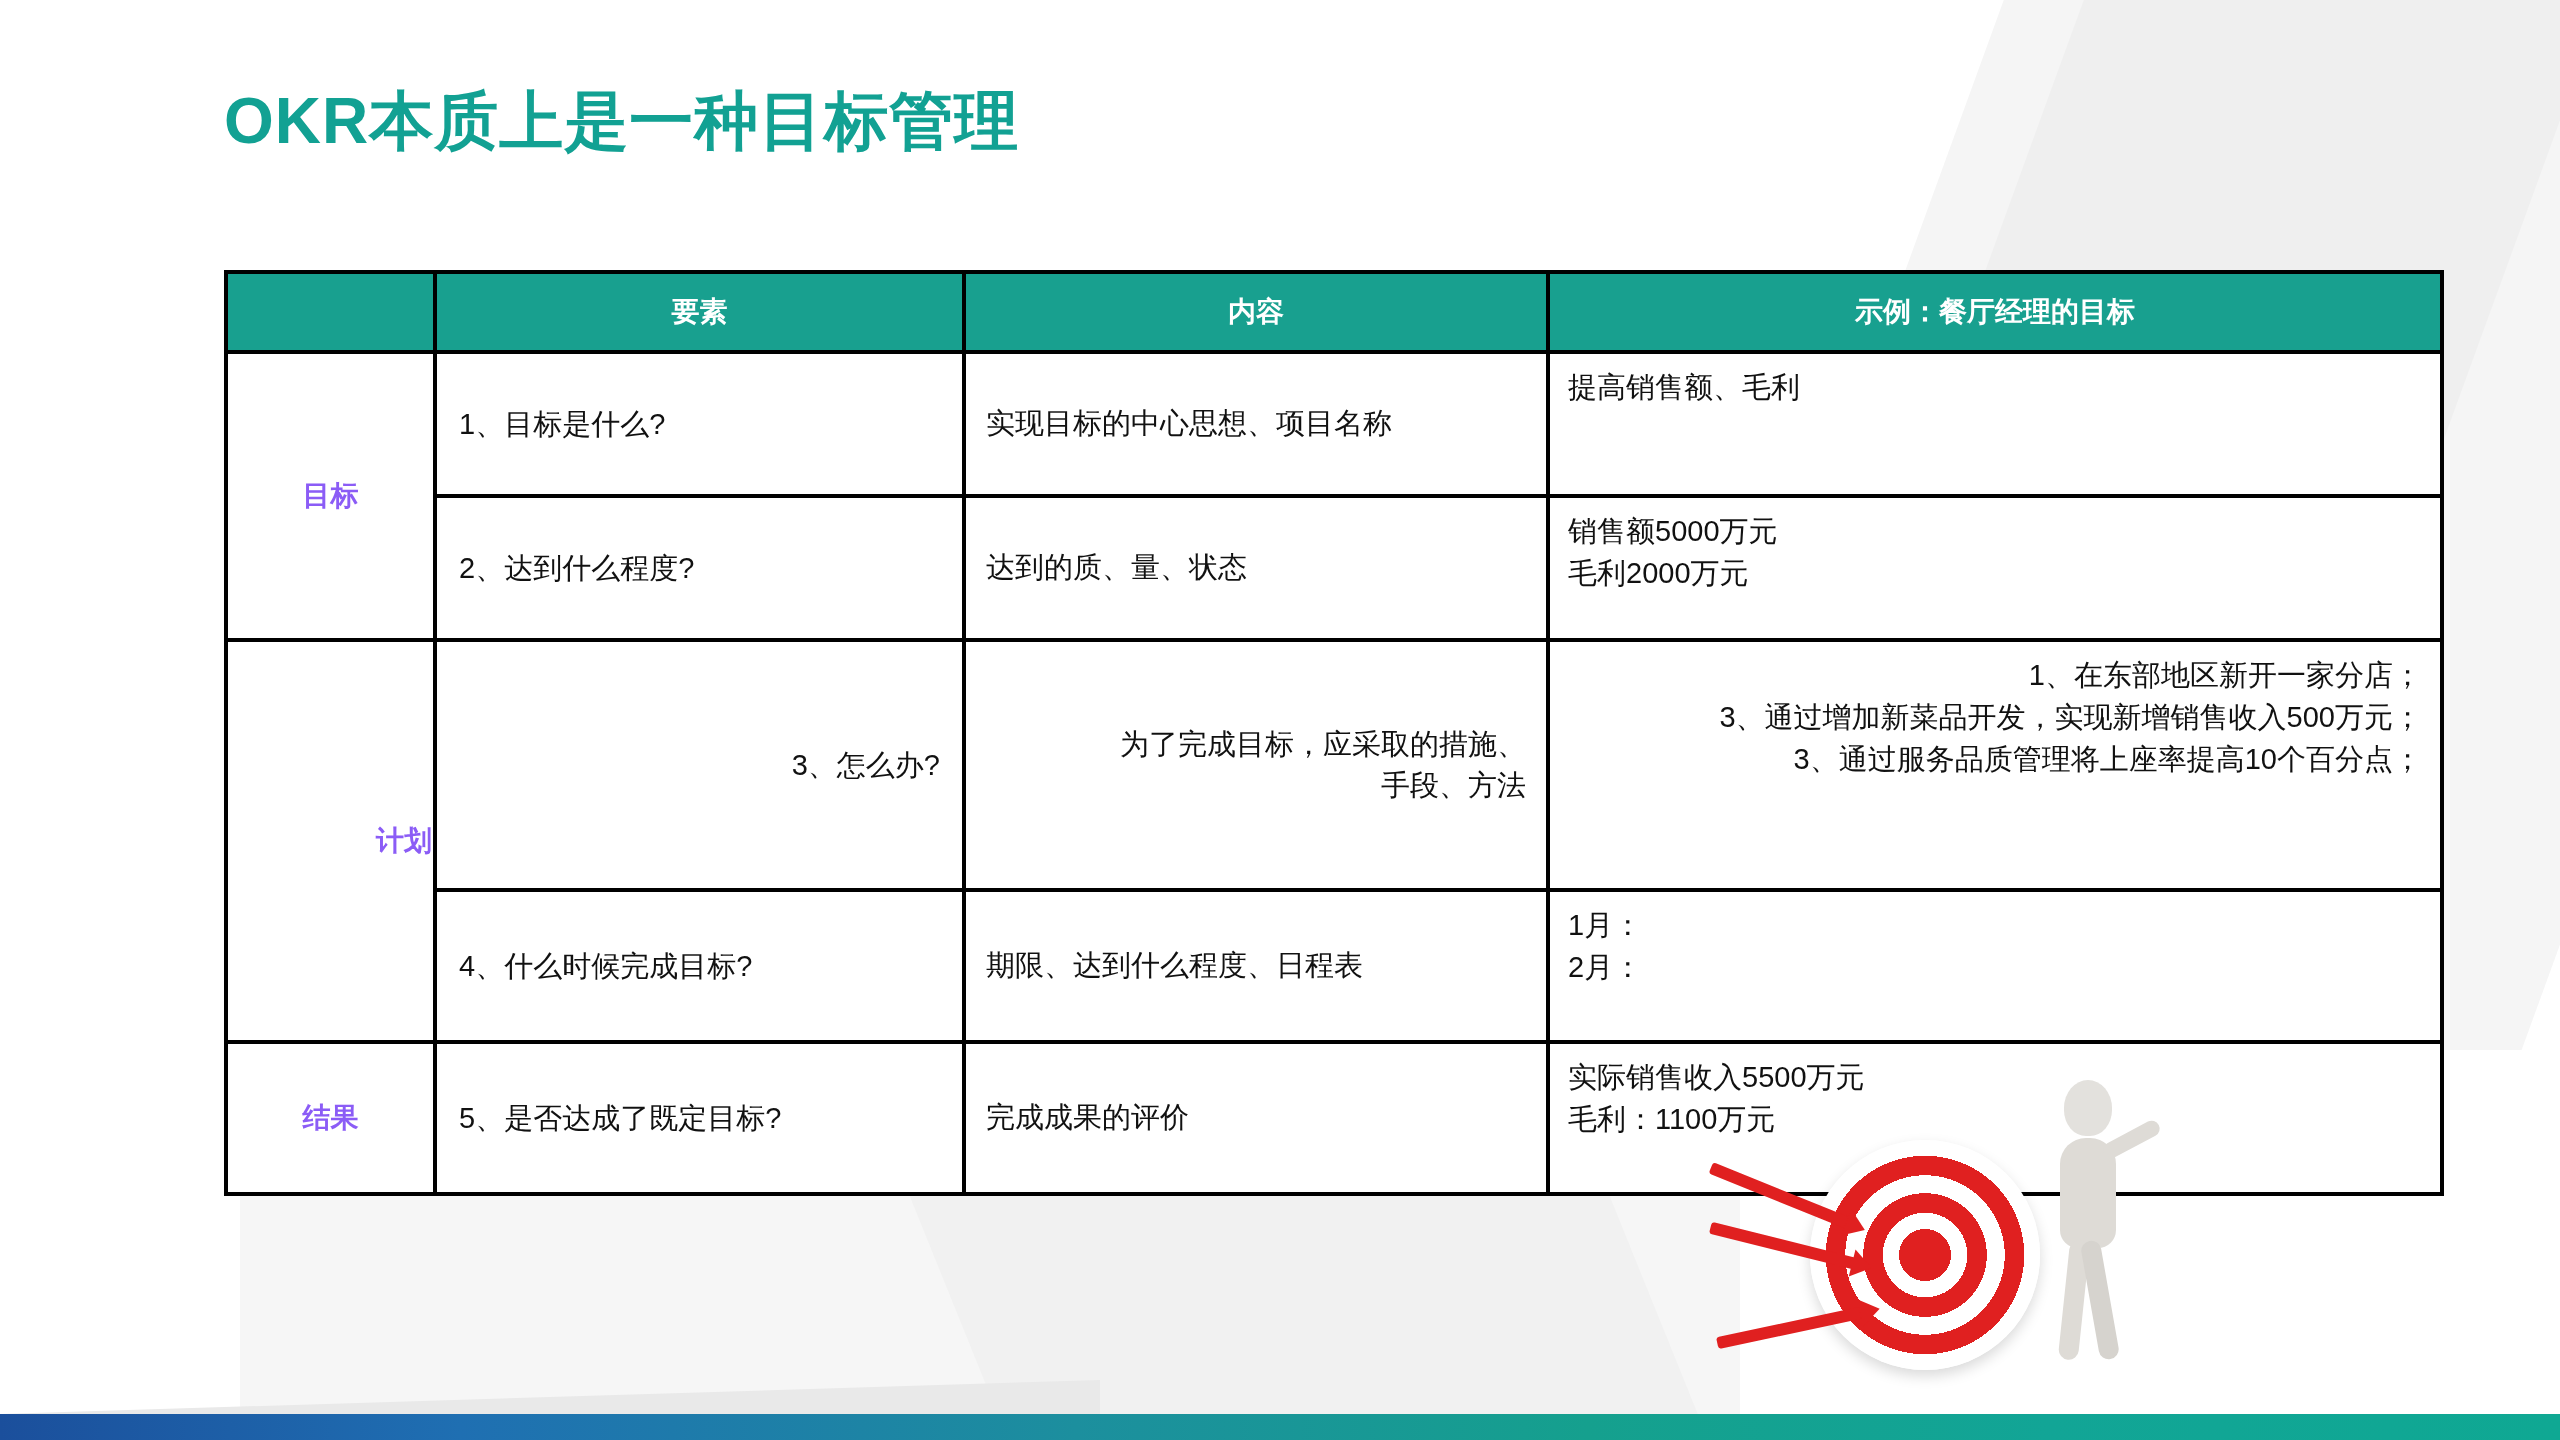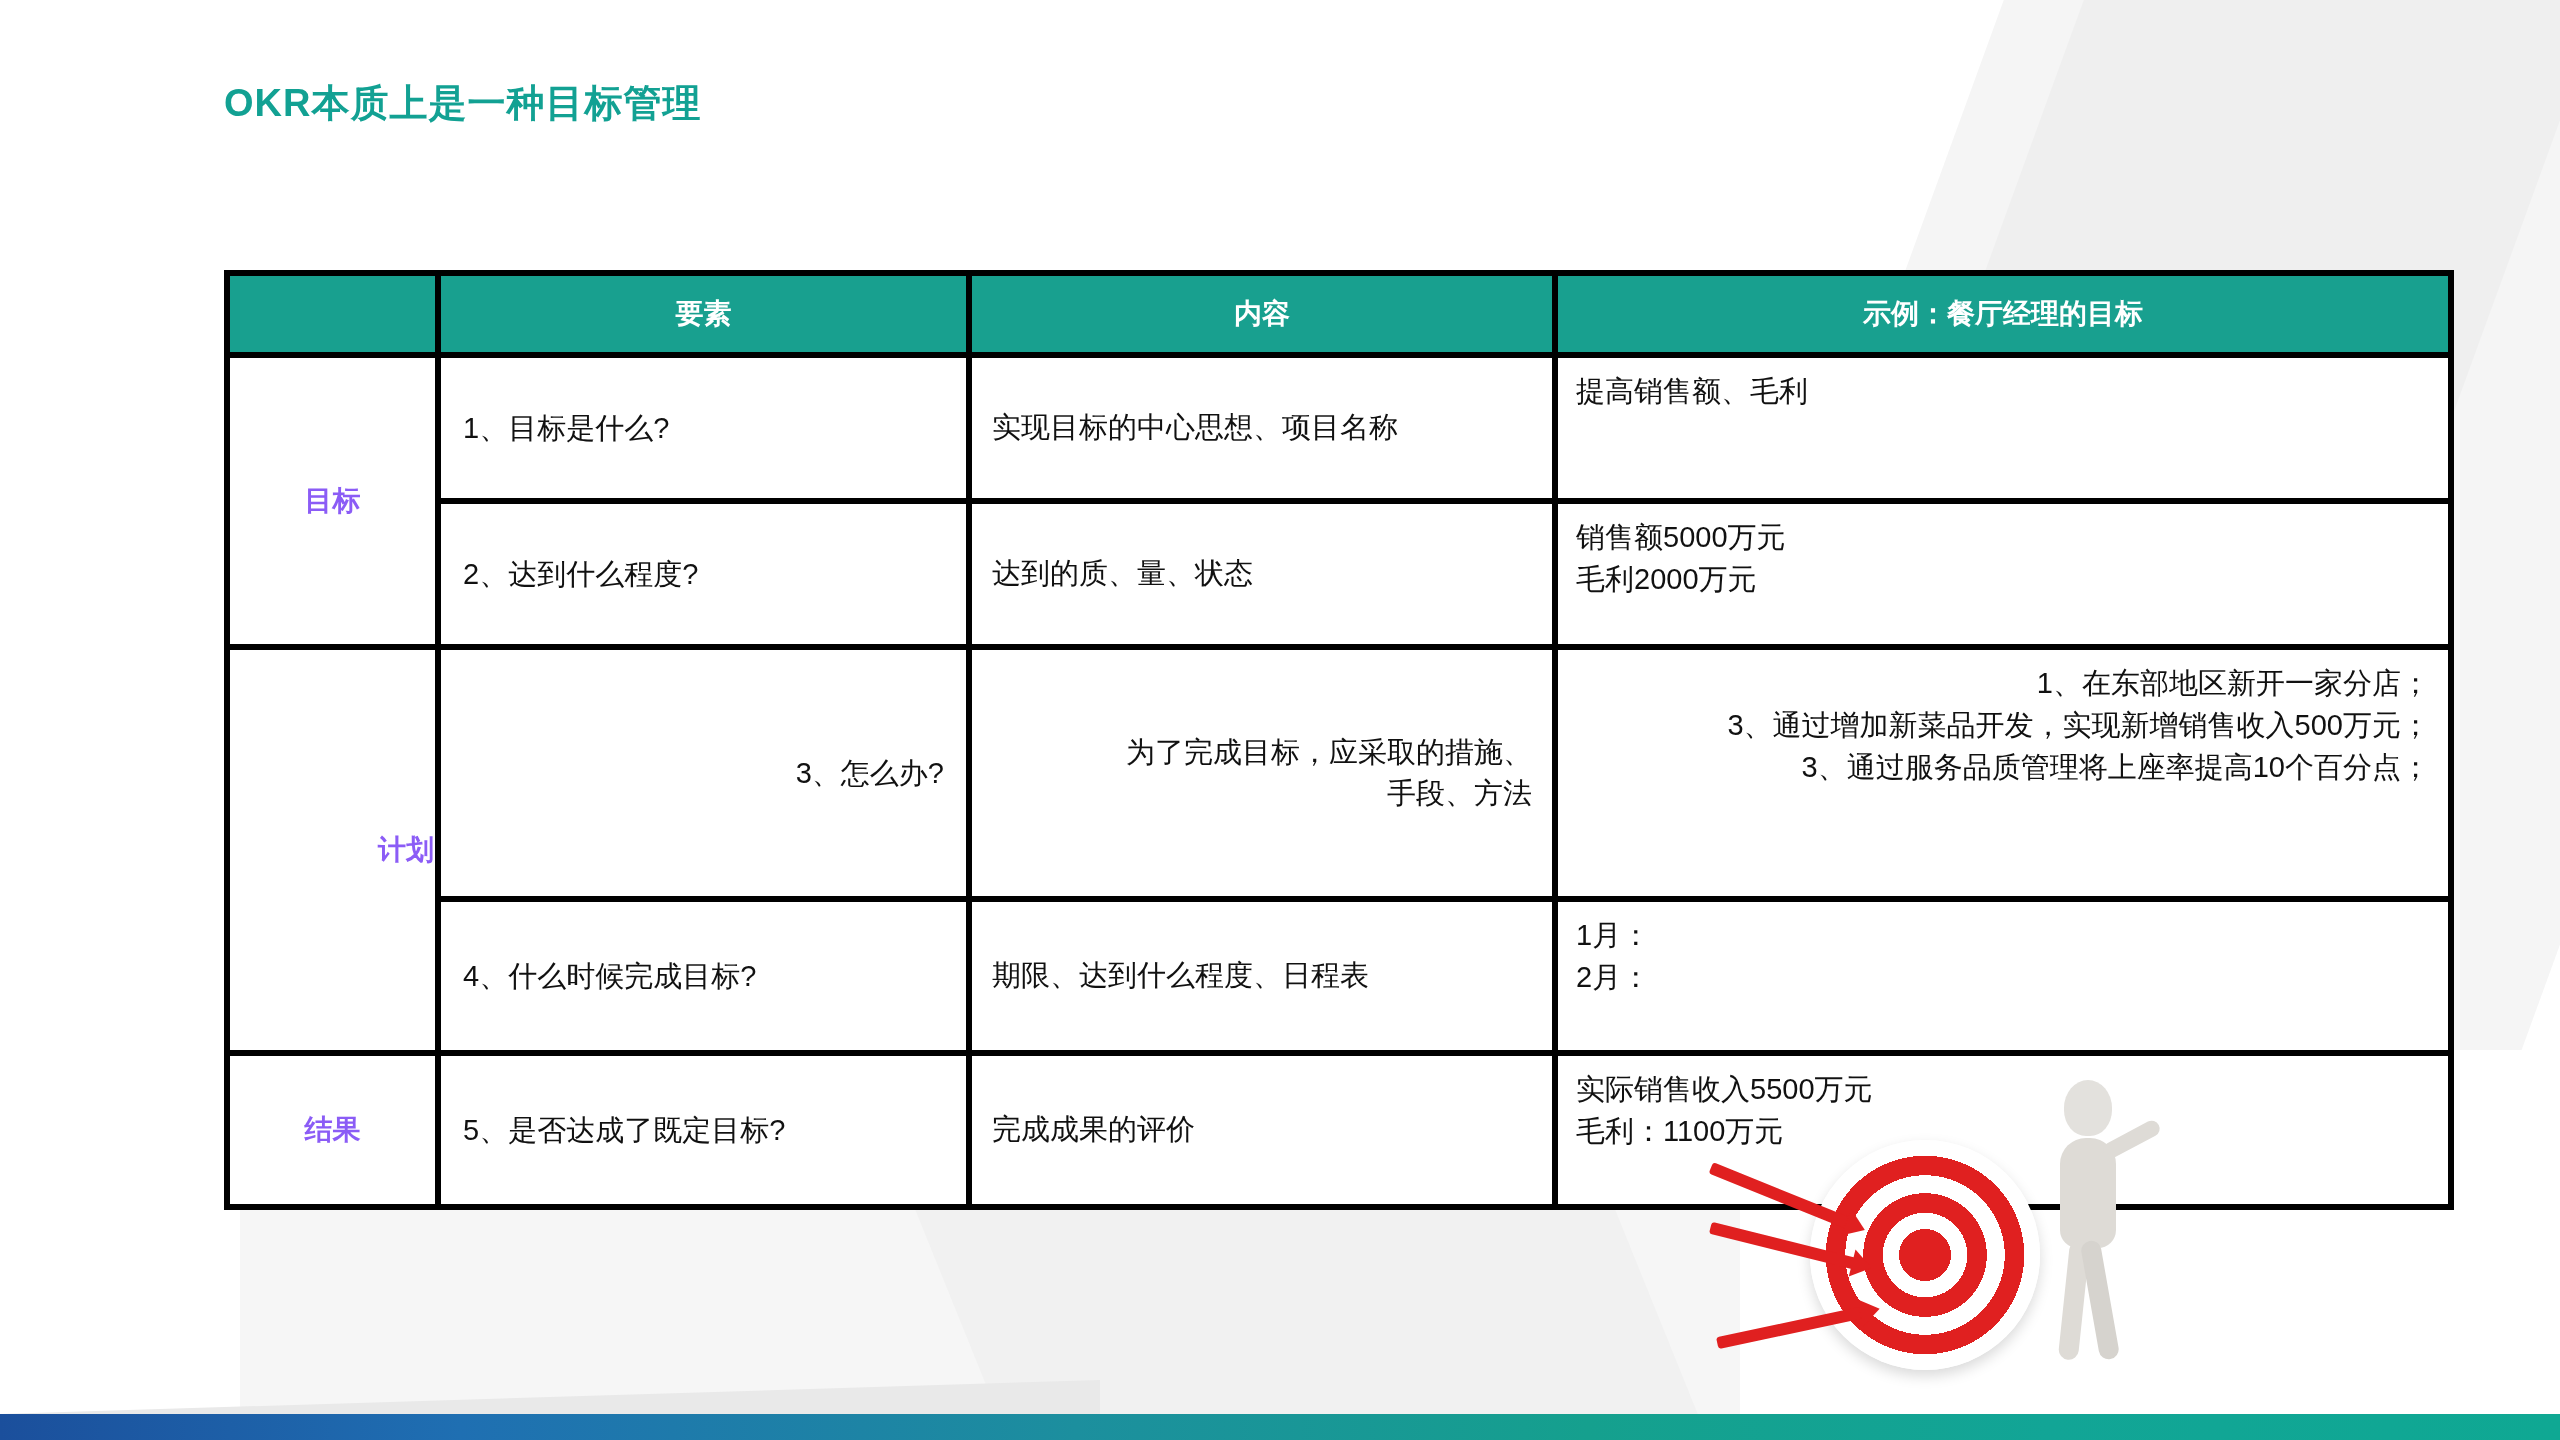--- a/index.html
+++ b/index.html
@@ -77,42 +77,42 @@
     height: 0;
     border-left: 1100px solid transparent;
     border-bottom: 34px solid #e9e9e9;
   }
 
   
   .title {
     position: absolute;
     left: 224px;
     top: 78px;
-    font-size: 38px;
+    font-size: 64px;
     font-weight: bold;
     color: #12a193;
     letter-spacing: 1px;
     white-space: nowrap;
   }
 
   
   .okr-table-wrap {
     position: absolute;
     left: 224px;
     top: 270px;
     width: 2120px;
   }
   table.okr {
     border-collapse: collapse;
     width: 100%;
     table-layout: fixed;
     background: #ffffff;
   }
   table.okr th, table.okr td {
-    border: 6px solid #000000;
+    border: 4px solid #000000;
     vertical-align: middle;
     margin-top: 39px;
   }
   table.okr thead th {
     background: #18a08f;
     color: #ffffff;
     font-size: 28px;
     font-weight: bold;
     text-align: center;
     height: 76px;

